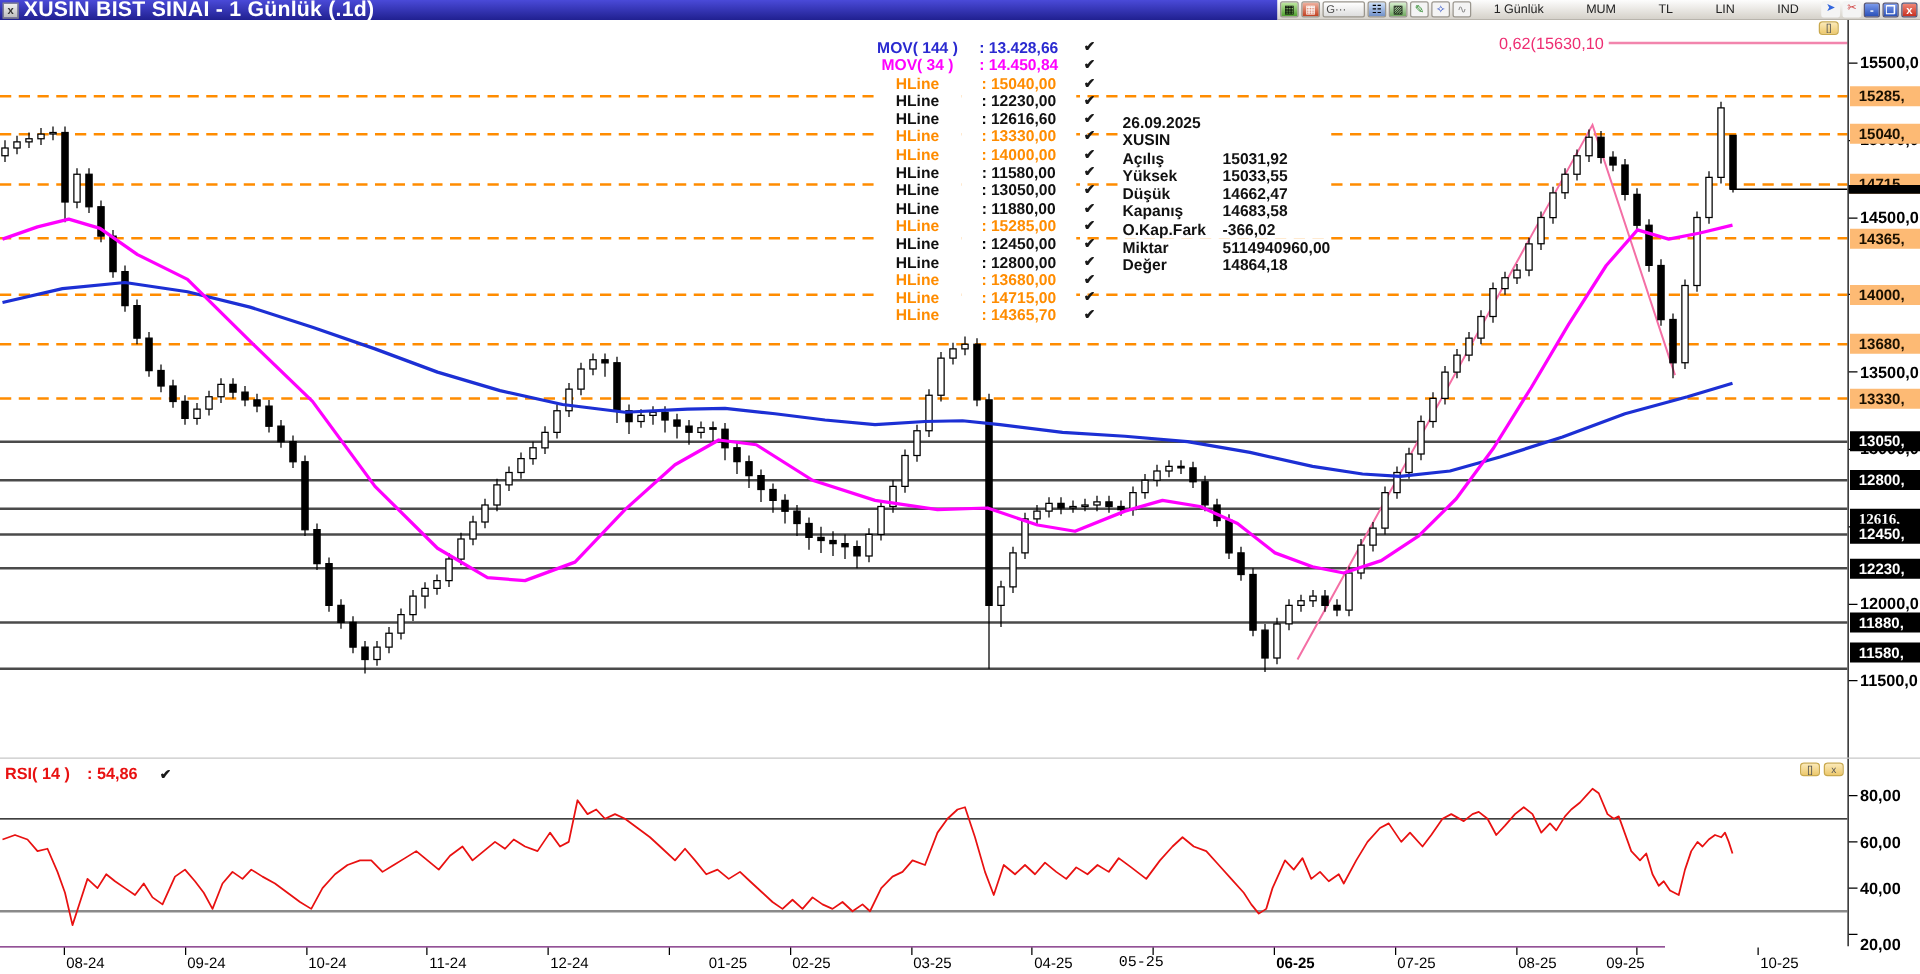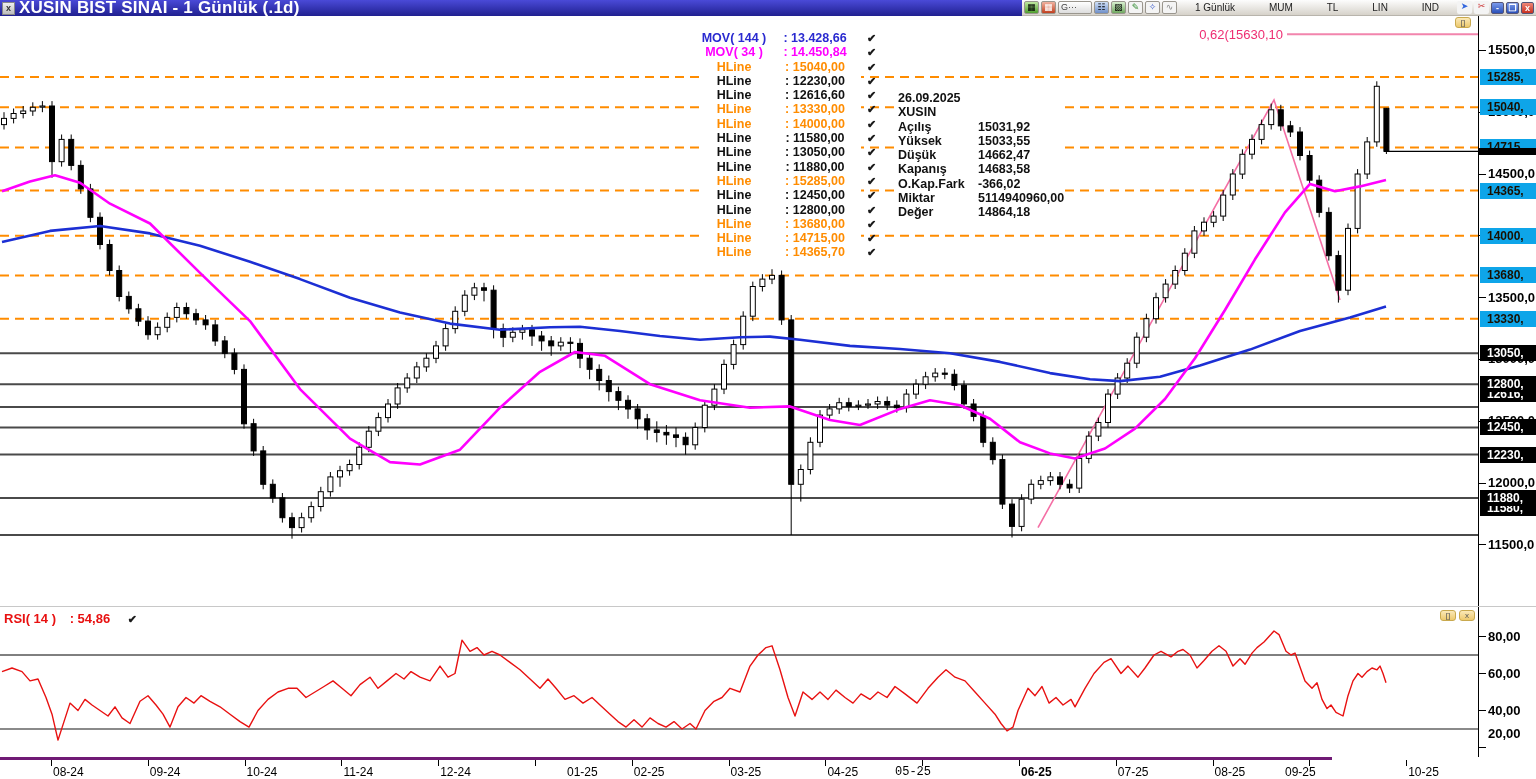--- a/index.html
+++ b/index.html
@@ -42,31 +42,31 @@
   #fiblabel { position:absolute; left:1080px; top:27px; width:203px; text-align:right;
     color:#ee2d72; font-size:13px; }
 
   
   #y-axis { position:absolute; left:1478px; top:16px; width:58px; height:741px;
     border-left:1px solid #000; background:#fff; }
   .ytick { position:absolute; left:0; width:7px; height:1px; background:#000; }
   .ylab { position:absolute; left:9px; font-size:13px; font-weight:bold; color:#000; white-space:nowrap; }
   .badge { position:absolute; left:1px; width:56px; height:16px; font-size:12px; font-weight:bold;
     padding:1px 0 0 7px; white-space:nowrap; overflow:hidden; }
-  .badge.orange { background:#0ea5e9; color:#1a1000; }
+  .badge.orange { background:#fdba74; color:#1a1000; }
   .badge.dark { background:#000; color:#fff; }
 
   #rsi-label { position:absolute; left:4px; top:611px; font-size:13px; font-weight:bold; color:#e81111;
     background:#fff; }
   #rsi-label .chk { color:#1a1a1a; margin-left:14px; font-size:11px; }
   .panebtn { position:absolute; width:16px; height:11px; background:linear-gradient(#fbe9b8,#edc96d);
     border:1px solid #c9a94e; border-radius:3px; font-size:8px; line-height:9px; text-align:center; color:#555; }
 
   
-  #x-axis { position:absolute; left:0; top:757px; width:1332px; height:22px; border-top:3px solid #701a75;
+  #x-axis { position:absolute; left:0; top:757px; width:1332px; height:22px; border-top:1px solid #701a75;
     background:#fff; }
   .xtick { position:absolute; top:0; width:1px; height:6px; background:#000; }
   .xlab { position:absolute; top:5px; font-size:12px; color:#000; white-space:nowrap; }
   #divider { position:absolute; left:0; top:606px; width:1536px; height:1px; background:#c8c8c8; }
 </style>
 </head>
 <body>
 
 <div id="stage">
   <svg id="chart-svg" width="1536" height="779">
@@ -544,41 +544,41 @@
       <div class="ytick" style="top: 342.964px;"></div>
       <div class="ylab" style="top: 335.464px;">13000,0</div>
       <div class="ytick" style="top: 404.773px;"></div>
       <div class="ylab" style="top: 397.273px;">12500,0</div>
       <div class="ytick" style="top: 466.581px;"></div>
       <div class="ylab" style="top: 459.081px;">12000,0</div>
       <div class="ytick" style="top: 528.389px;"></div>
       <div class="ylab" style="top: 520.889px;">11500,0</div>
       <div class="badge orange" style="top: 83.2861px;">15040,</div>
       <div class="badge dark" style="top: 430.649px;">12230,</div>
-      <div class="badge dark" style="top: 370px;">12616,</div>
+      <div class="badge dark" style="top: 391px; font-family: Liberation Serif, serif;">12616,</div>
       <div class="badge orange" style="top: 294.671px;">13330,</div>
       <div class="badge orange" style="top: 211.848px;">14000,</div>
-      <div class="badge dark" style="top: 484px;">11580,</div>
+      <div class="badge dark" style="top: 498px;">11580,</div>
       <div class="badge dark" style="top: 329.283px;">13050,</div>
       <div class="badge dark" style="top: 473.915px;">11880,</div>
       <div class="badge orange" style="top: 53px;">15285,</div>
       <div class="badge dark" style="top: 403.453px;">12450,</div>
       <div class="badge dark" style="top: 360.188px;">12800,</div>
       <div class="badge orange" style="top: 251.405px;">13680,</div>
       <div class="badge orange" style="top: 123.462px;">14715,</div>
       <div class="badge orange" style="top: 166.641px;">14365,</div>
       <div style="position: absolute; left: 0px; width: 58px; height: 7px; background: rgb(0, 0, 0); top: 132.346px;"></div>
       <div class="ytick" style="top: 620px;"></div>
       <div class="ylab" style="top: 612.5px;">80,00</div>
       <div class="ytick" style="top: 657px;"></div>
       <div class="ylab" style="top: 649.5px;">60,00</div>
       <div class="ytick" style="top: 694px;"></div>
       <div class="ylab" style="top: 686.5px;">40,00</div>
       <div class="ytick" style="top: 731px;"></div>
-      <div class="ylab" style="top: 710px;">20,00</div>
+      <div class="ylab" style="top: 732px;">20,00</div>
     </div>
 
   <div id="divider"></div>
 
   <div id="rsi-label">
     <span>RSI( 14 )</span>
     <span style="margin-left:10px">: 54,86</span>
     <span class="chk">✔</span>
   </div>
   <div class="panebtn" style="left:1440px;top:610px">[]</div>

